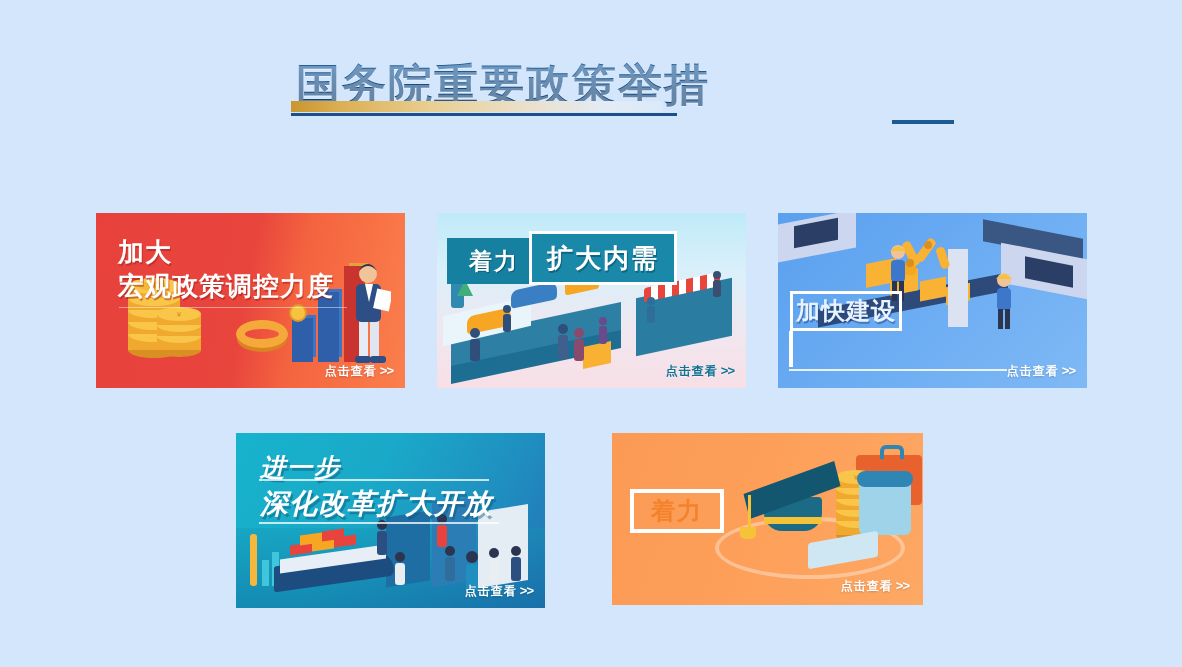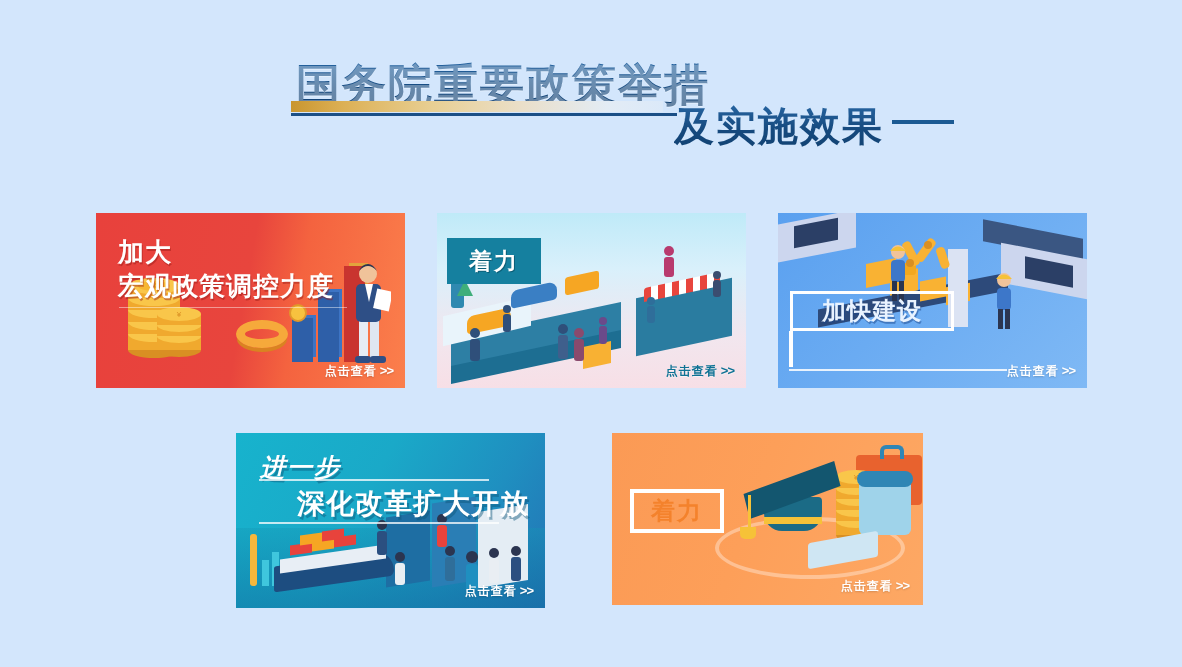--- a/index.html
+++ b/index.html
@@ -138,21 +138,21 @@
   #card2 .box-y { position:absolute; left:146px; bottom:22px; width:28px; height:22px;
     background:#f8b133; transform:skewY(-12deg); z-index:14; }
   #card2 .tree { position:absolute; width:0; height:0; z-index:13;
     border-left:8px solid transparent; border-right:8px solid transparent; border-bottom:16px solid #3fae7a; }
   #card2 .t1 { left:20px; bottom:92px; } #card2 .t2 { left:48px; bottom:104px; }
 
   
   #card3 { left:778px; top:213px; width:309px; height:175px;
     background:linear-gradient(135deg,#5aa0ef 0%,#6aabf2 45%,#7fb9f5 100%); }
   #card3 .c3-box {
-    position:absolute; left:12px; top:78px; width:164px; height:40px;
+    position:absolute; left:12px; top:78px; width:112px; height:40px;
     border:3px solid #ffffff; z-index:26;
     display:flex; align-items:center; justify-content:center;
   }
   #card3 .c3-box span { color:#e9f3ff; font-size:24px; font-weight:bold; letter-spacing:1px;
     text-shadow:1px 2px 0 rgba(25,70,140,.5); }
   #card3 .c3-line2 {
     position:absolute; left:19px; top:120px; z-index:26;
     color:#ffffff; font-size:26px; font-weight:bold; letter-spacing:2px;
     text-shadow:1px 2px 0 rgba(25,70,140,.55);
   }
@@ -181,22 +181,22 @@
   #card3 .w1 { left:108px; top:30px; }
   #card3 .w2 { left:214px; top:58px; }
 
   
   #card4 { left:236px; top:433px; width:309px; height:175px;
     background:linear-gradient(120deg,#17b3cd 0%,#1aa9c8 40%,#1f8fc0 72%,#2472b5 100%); }
   #card4 .c4-l1 { position:absolute; left:24px; top:18px; z-index:30;
     color:#fff; font-size:25px; font-weight:bold; font-style:italic; letter-spacing:2px;
     text-shadow:2px 3px 0 rgba(10,85,120,.45);font-family:Liberation Serif, serif; }
   #card4 .c4-l2 { position:absolute; left:24px; top:52px; z-index:30;
-    color:#fff; font-size:28px; font-weight:bold; letter-spacing:1px;
-    text-shadow:2px 3px 0 rgba(10,85,120,.45);margin-left:37px; }
+    color:#fff; font-size:28px; font-weight:bold; font-style:italic; letter-spacing:1px;
+    text-shadow:2px 3px 0 rgba(10,85,120,.45); }
   #card4 .c4-r1 { position:absolute; left:23px; top:46px; width:230px; height:2px;
     background:rgba(255,255,255,.75); z-index:30; }
   #card4 .c4-r2 { position:absolute; left:23px; top:89px; width:240px; height:2px;
     background:rgba(255,255,255,.75); z-index:30; }
   #card4 .sea { position:absolute; left:0; bottom:0; width:309px; height:80px;
     background:linear-gradient(180deg,rgba(20,150,180,.35),rgba(16,110,160,.55)); z-index:6; }
   #card4 .ship-hull { position:absolute; left:38px; bottom:24px; width:120px; height:26px;
     background:#1d4d80; border-radius:4px 40px 10px 6px; transform:skewY(-8deg); z-index:14; }
   #card4 .ship-deck { position:absolute; left:44px; bottom:42px; width:106px; height:14px;
     background:#e8eef5; transform:skewY(-8deg); z-index:15; }
@@ -253,21 +253,20 @@
     background:#cfe6f3; border-radius:3px; transform:skewY(-10deg); z-index:16; }
   #card5 .cta { bottom:10px; right:14px; }
 </style>
 </head>
 <body>
 
 <div id="header">
   <div class="title-line1">国务院重要政策举措</div>
   <div class="title-underline-gold"></div>
   <div class="title-underline-rule"></div>
-  <div class="title-line2">及实施效果</div>
   <div class="title-dash"></div>
 </div>
 
 <div class="card" id="card1">
   <div class="c1-title">加大
 宏观政策调控力度</div>
   <div class="c1-rule"></div>
 
   <svg class="coinstack cs-a" width="56" height="86" viewBox="0 0 56 86">
     <g>
@@ -353,20 +352,23 @@
       <circle cx="232" cy="38" r="5" fill="#b83a6e"></circle>
         <rect x="227" y="44" width="10" height="20" rx="3" fill="#b83a6e"></rect>
       <circle cx="280" cy="62" r="4" fill="#3b4d70"></circle>
         <rect x="276" y="67" width="8" height="17" rx="3" fill="#3b4d70"></rect>
     </g>
   </svg>
 
   <div class="c2-box-fill">
     <span>着力</span>
   </div>
+  <div class="c2-box-outline">
+    <span>扩大内需</span>
+  </div>
 
   <div class="cta">
     <span>点击查看</span><span class="arrows">&gt;&gt;</span>
   </div>
 </div>
 
 <div class="card" id="card3">
   <div class="machine m1"></div>
   <div class="machine m1s"></div>
   <div class="convey"></div>

